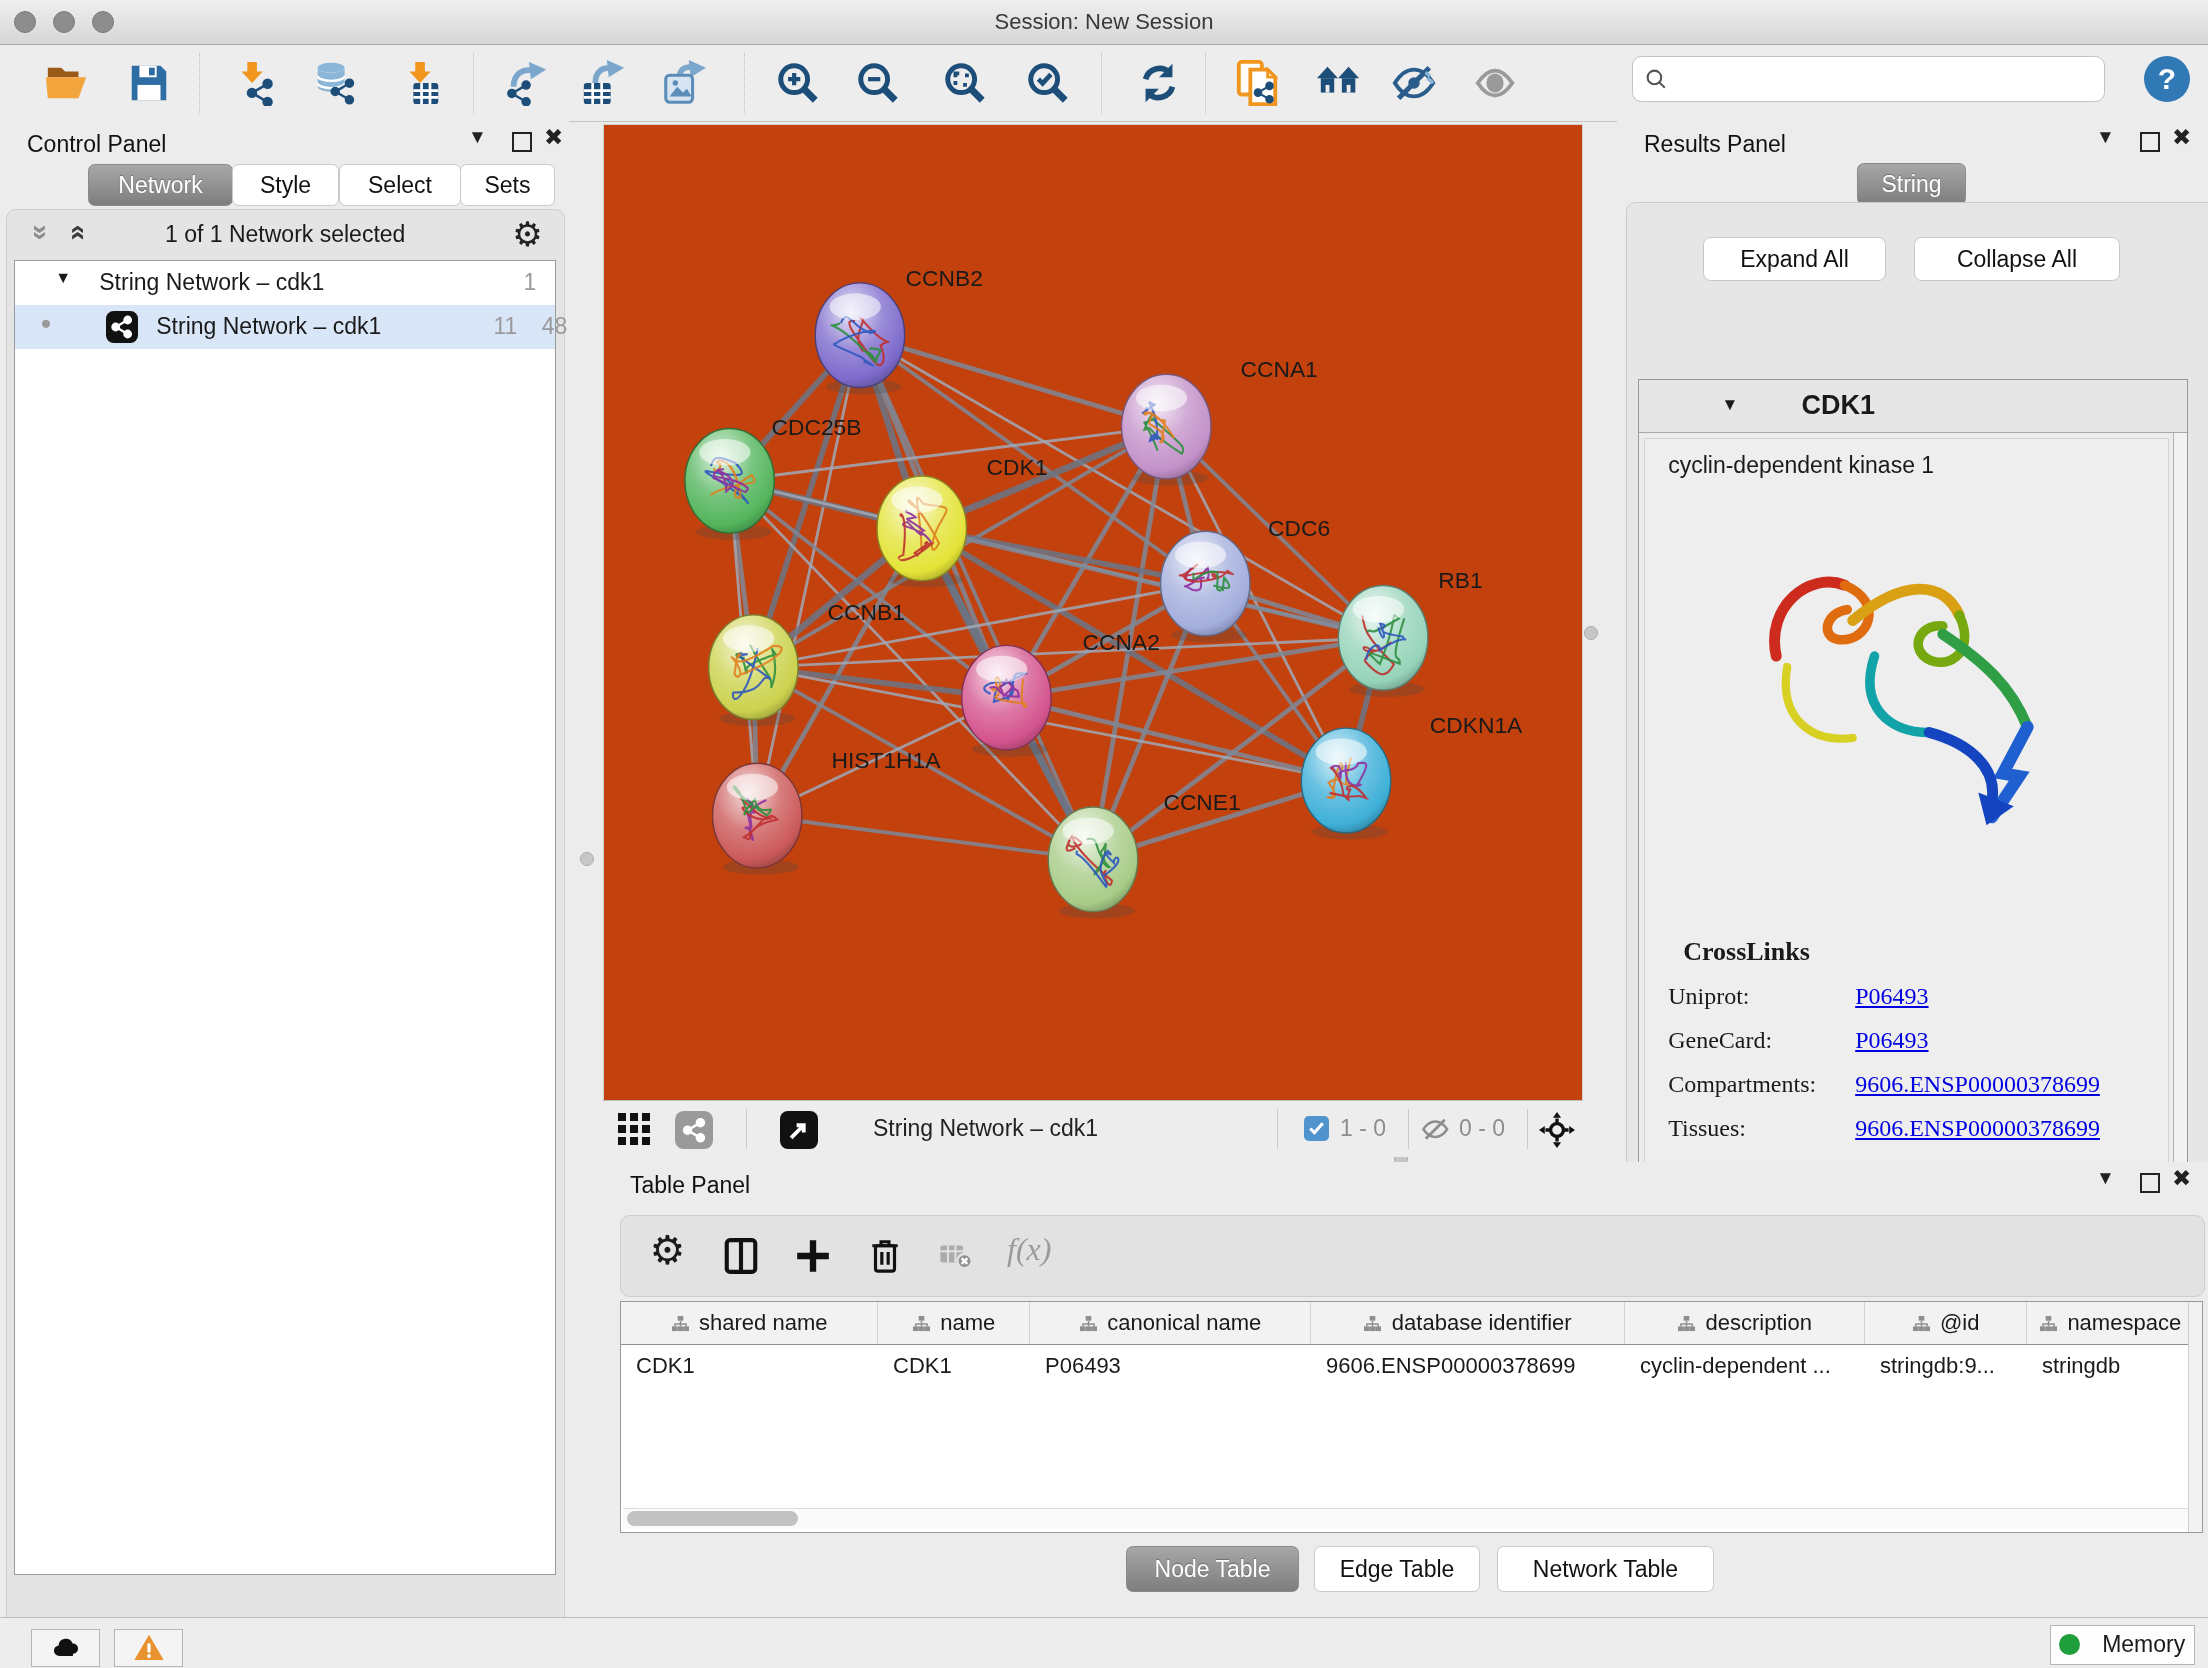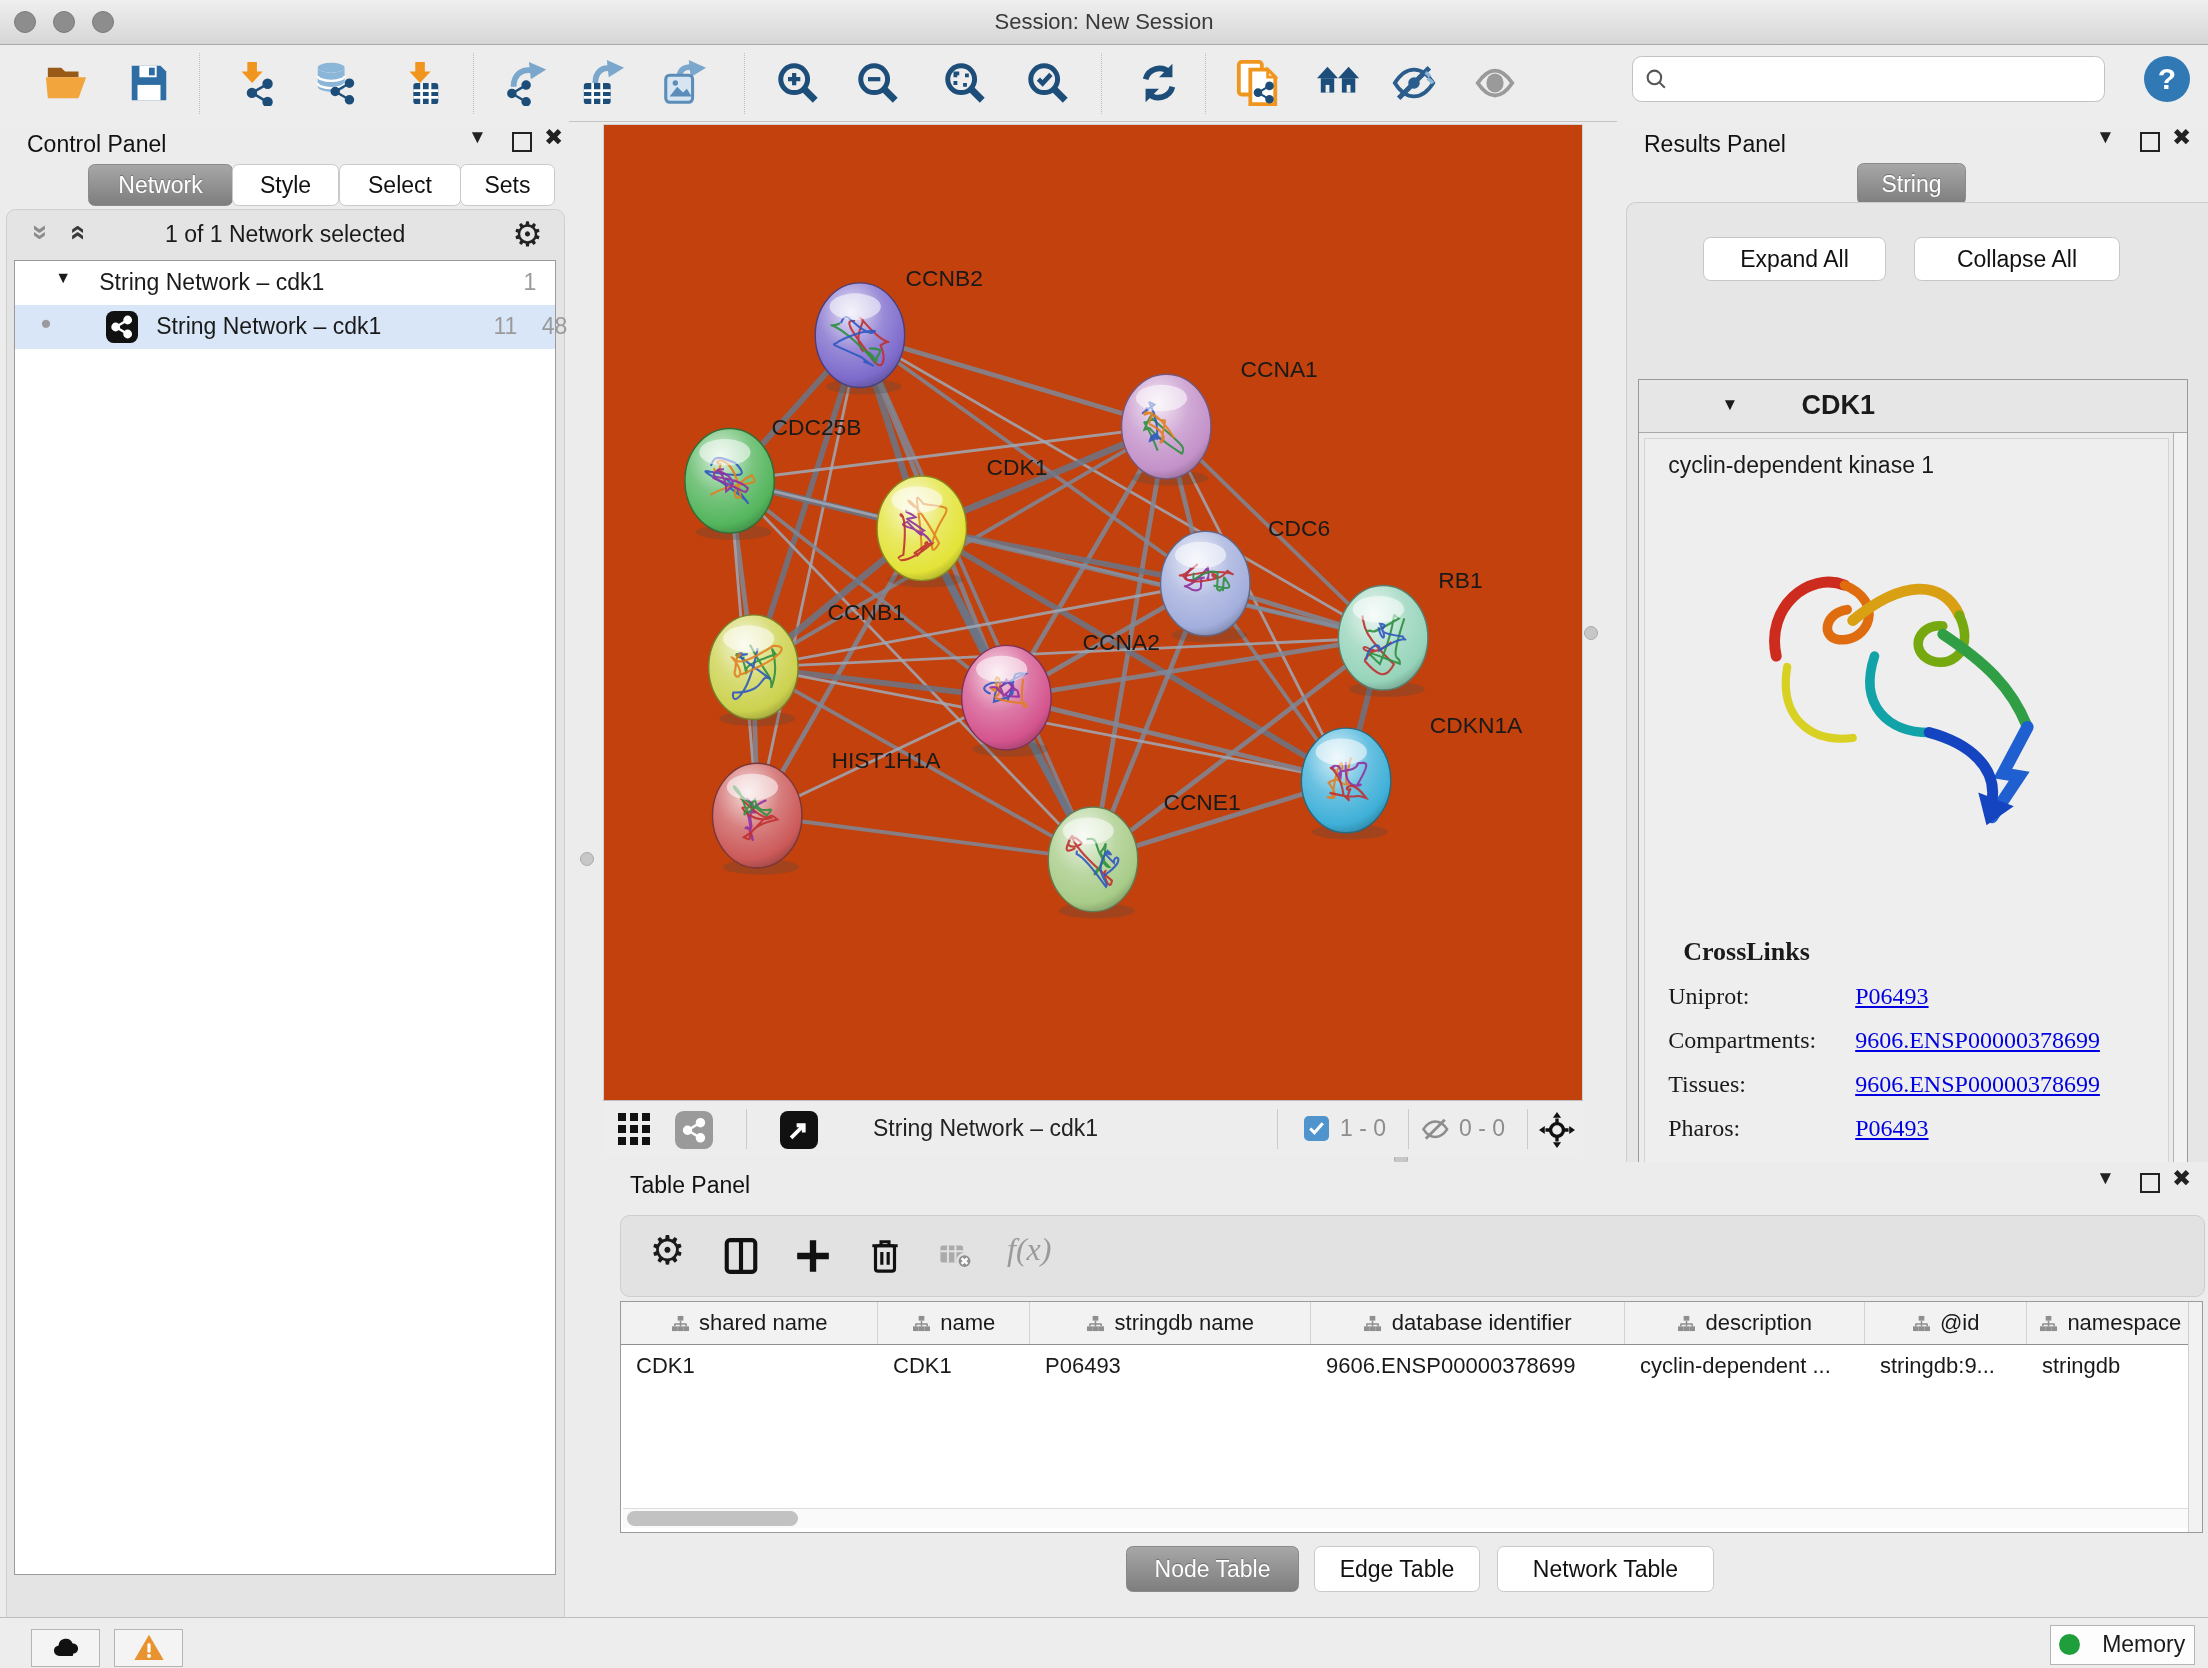--- a/index.html
+++ b/index.html
@@ -638,20 +638,23 @@
             <path d="M36 104 C30 140 52 160 84 156" stroke="#d8d022" stroke-width="6"></path>
             <polygon points="176,196 202,206 182,220" fill="#1444c0"></polygon>
           </svg>
           </span>
         <div class="serif abs" style="left:0;top:498px;width:100%">
           <div style="padding-left:38px;font-weight:bold;font-size:26px;height:46px">CrossLinks</div>
           <div class="xl-row">
             <span class="xl-label">Uniprot:</span>
             <span class="xl-link">P06493</span></div>
           <div class="xl-row">
+            <span class="xl-label">GeneCard:</span>
+            <span class="xl-link">P06493</span></div>
+          <div class="xl-row">
             <span class="xl-label">Compartments:</span>
             <span class="xl-link">9606.ENSP00000378699</span></div>
           <div class="xl-row">
             <span class="xl-label">Tissues:</span>
             <span class="xl-link">9606.ENSP00000378699</span></div>
           <div class="xl-row">
             <span class="xl-label">Pharos:</span>
             <span class="xl-link">P06493</span></div>
         </div>
       </div>
@@ -726,21 +729,21 @@
       <div class="th" style="width:281px">
           <span class="icon">
             <svg width="19" height="17" viewBox="0 0 20 18">
               <rect x="7" y="1" width="6" height="5" fill="#8f8f8f"></rect>
               <path d="M10 6v3M4 9v3M10 9v3M16 9v3M4 9.5h12" stroke="#8f8f8f" stroke-width="1.6" fill="none"></path>
               <rect x="1" y="12" width="6" height="5" fill="#8f8f8f"></rect>
               <rect x="13" y="12" width="6" height="5" fill="#8f8f8f"></rect>
               <rect x="7" y="12" width="6" height="5" fill="#8f8f8f"></rect>
             </svg>
           </span>
-          <span>stringdb name</span>
+          <span>canonical name</span>
         </div>
       <div class="th" style="width:314px">
           <span class="icon">
             <svg width="19" height="17" viewBox="0 0 20 18">
               <rect x="7" y="1" width="6" height="5" fill="#8f8f8f"></rect>
               <path d="M10 6v3M4 9v3M10 9v3M16 9v3M4 9.5h12" stroke="#8f8f8f" stroke-width="1.6" fill="none"></path>
               <rect x="1" y="12" width="6" height="5" fill="#8f8f8f"></rect>
               <rect x="13" y="12" width="6" height="5" fill="#8f8f8f"></rect>
               <rect x="7" y="12" width="6" height="5" fill="#8f8f8f"></rect>
             </svg>

